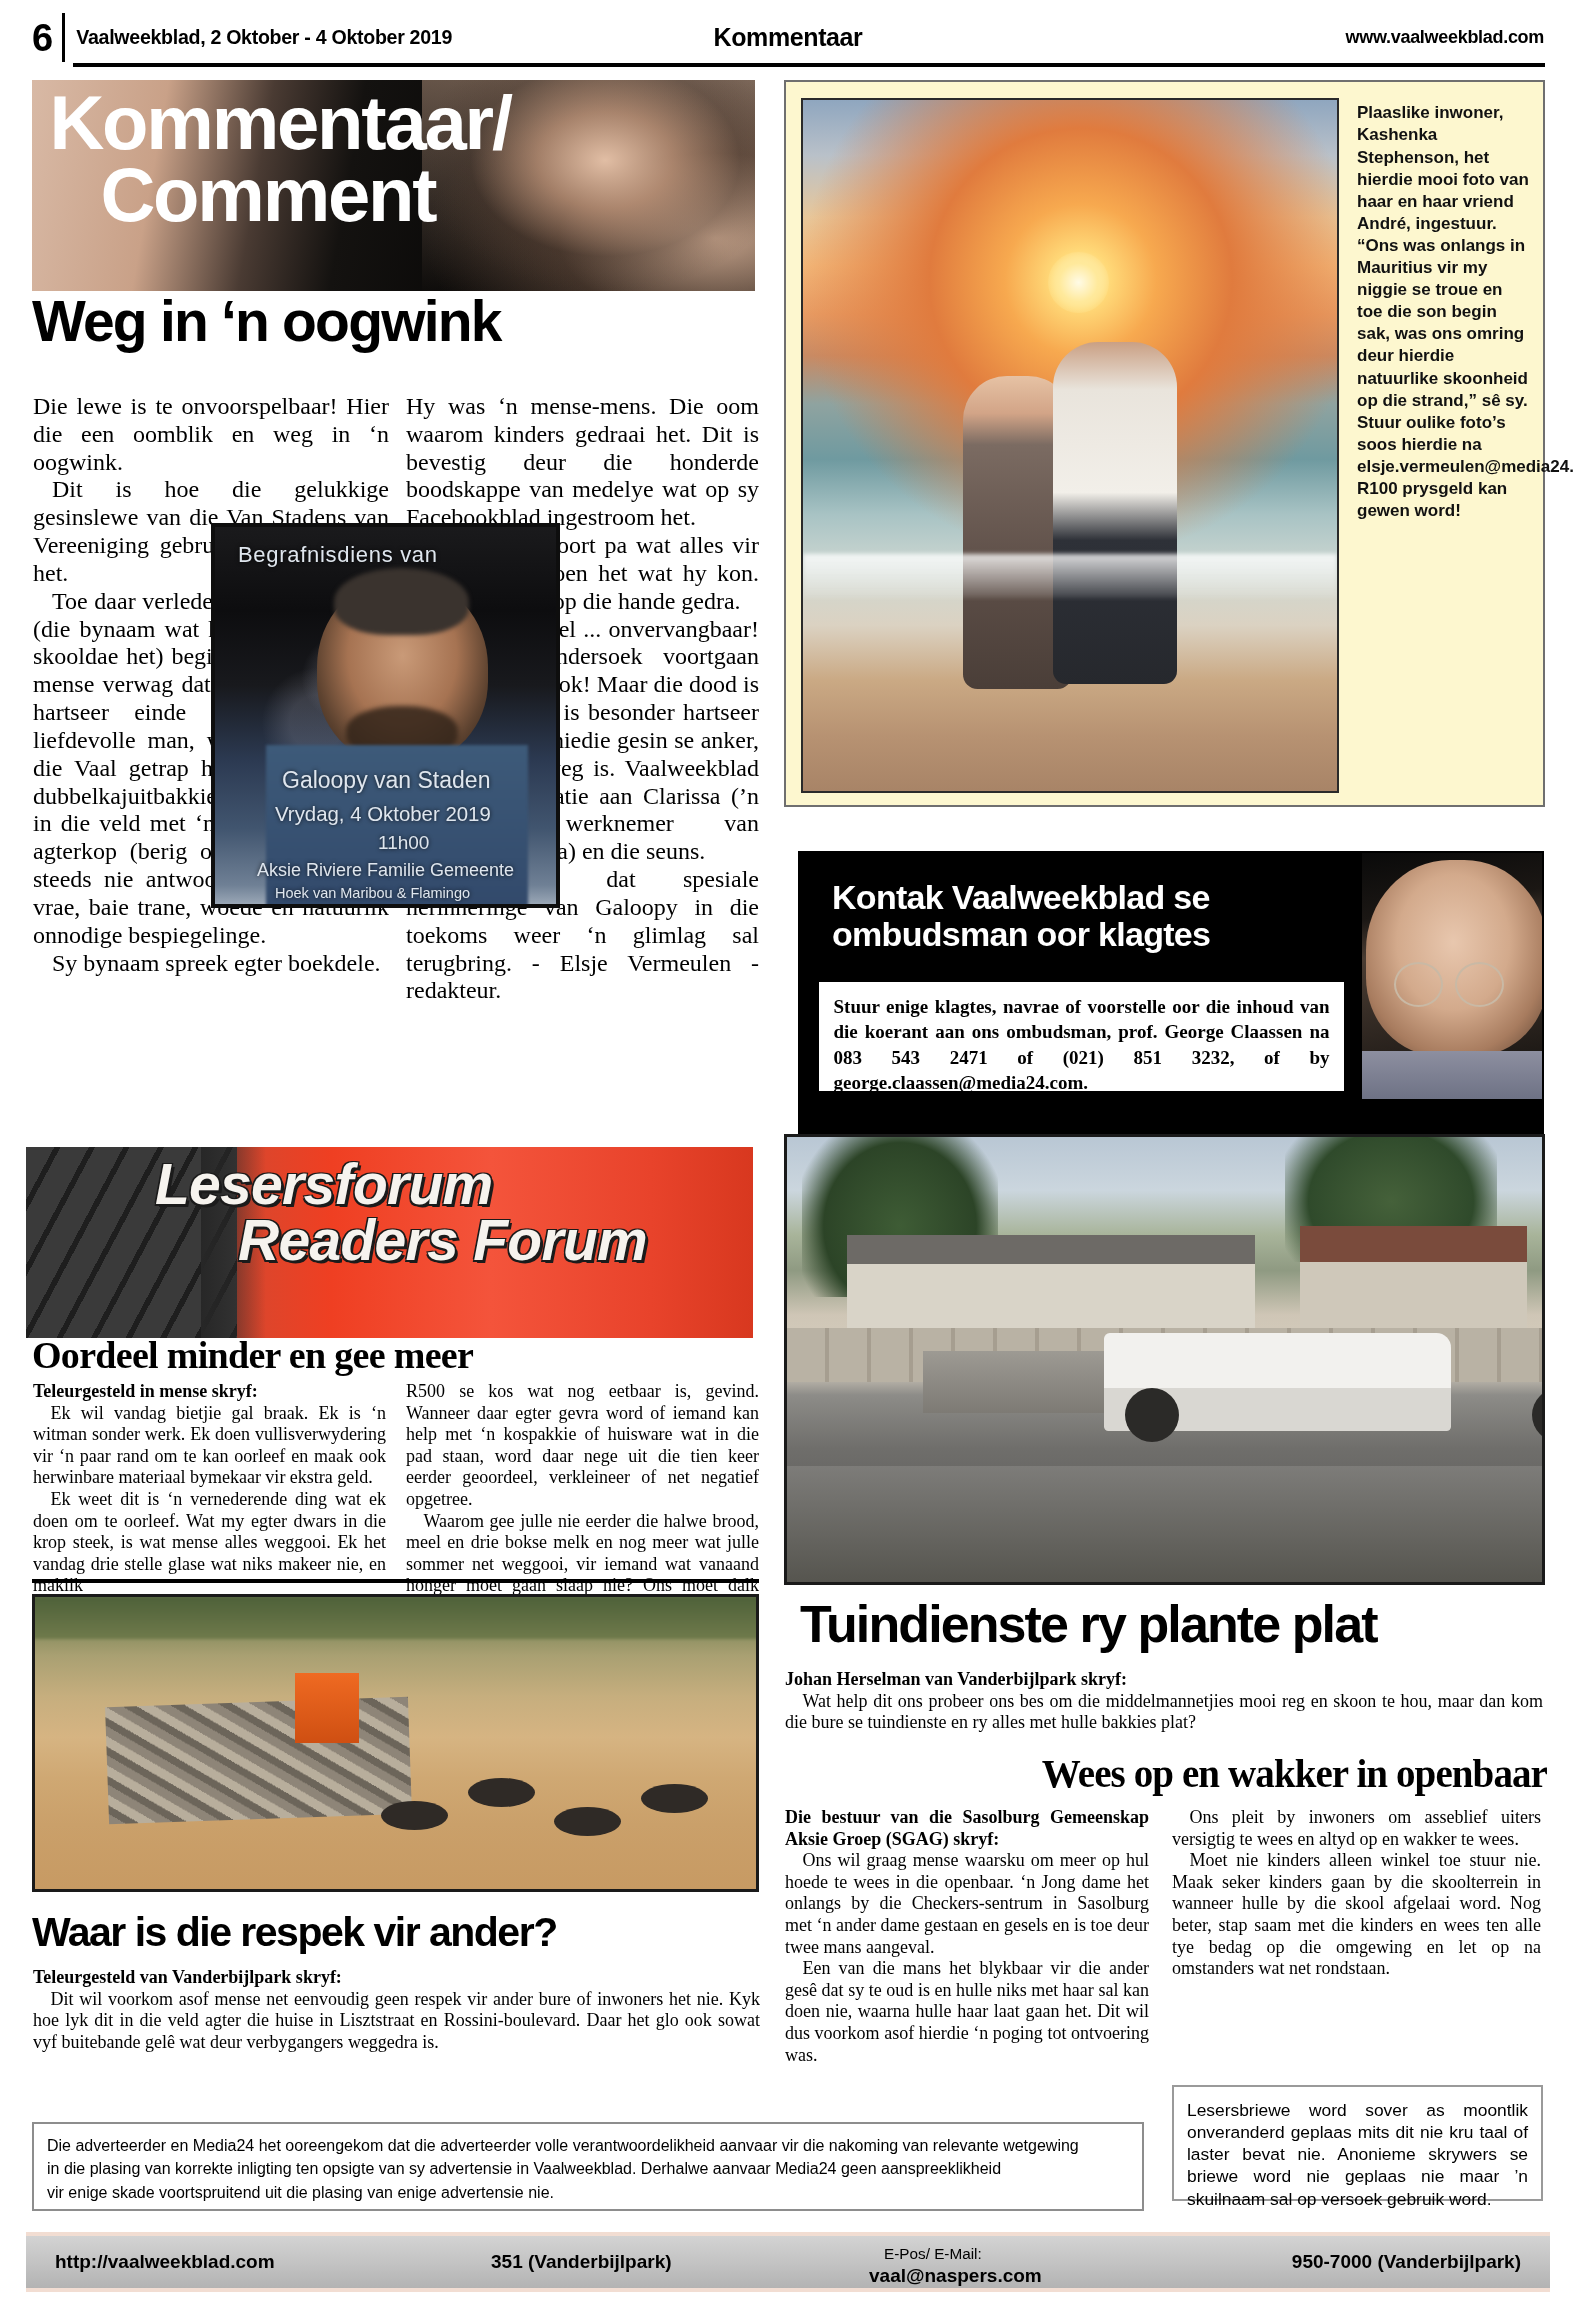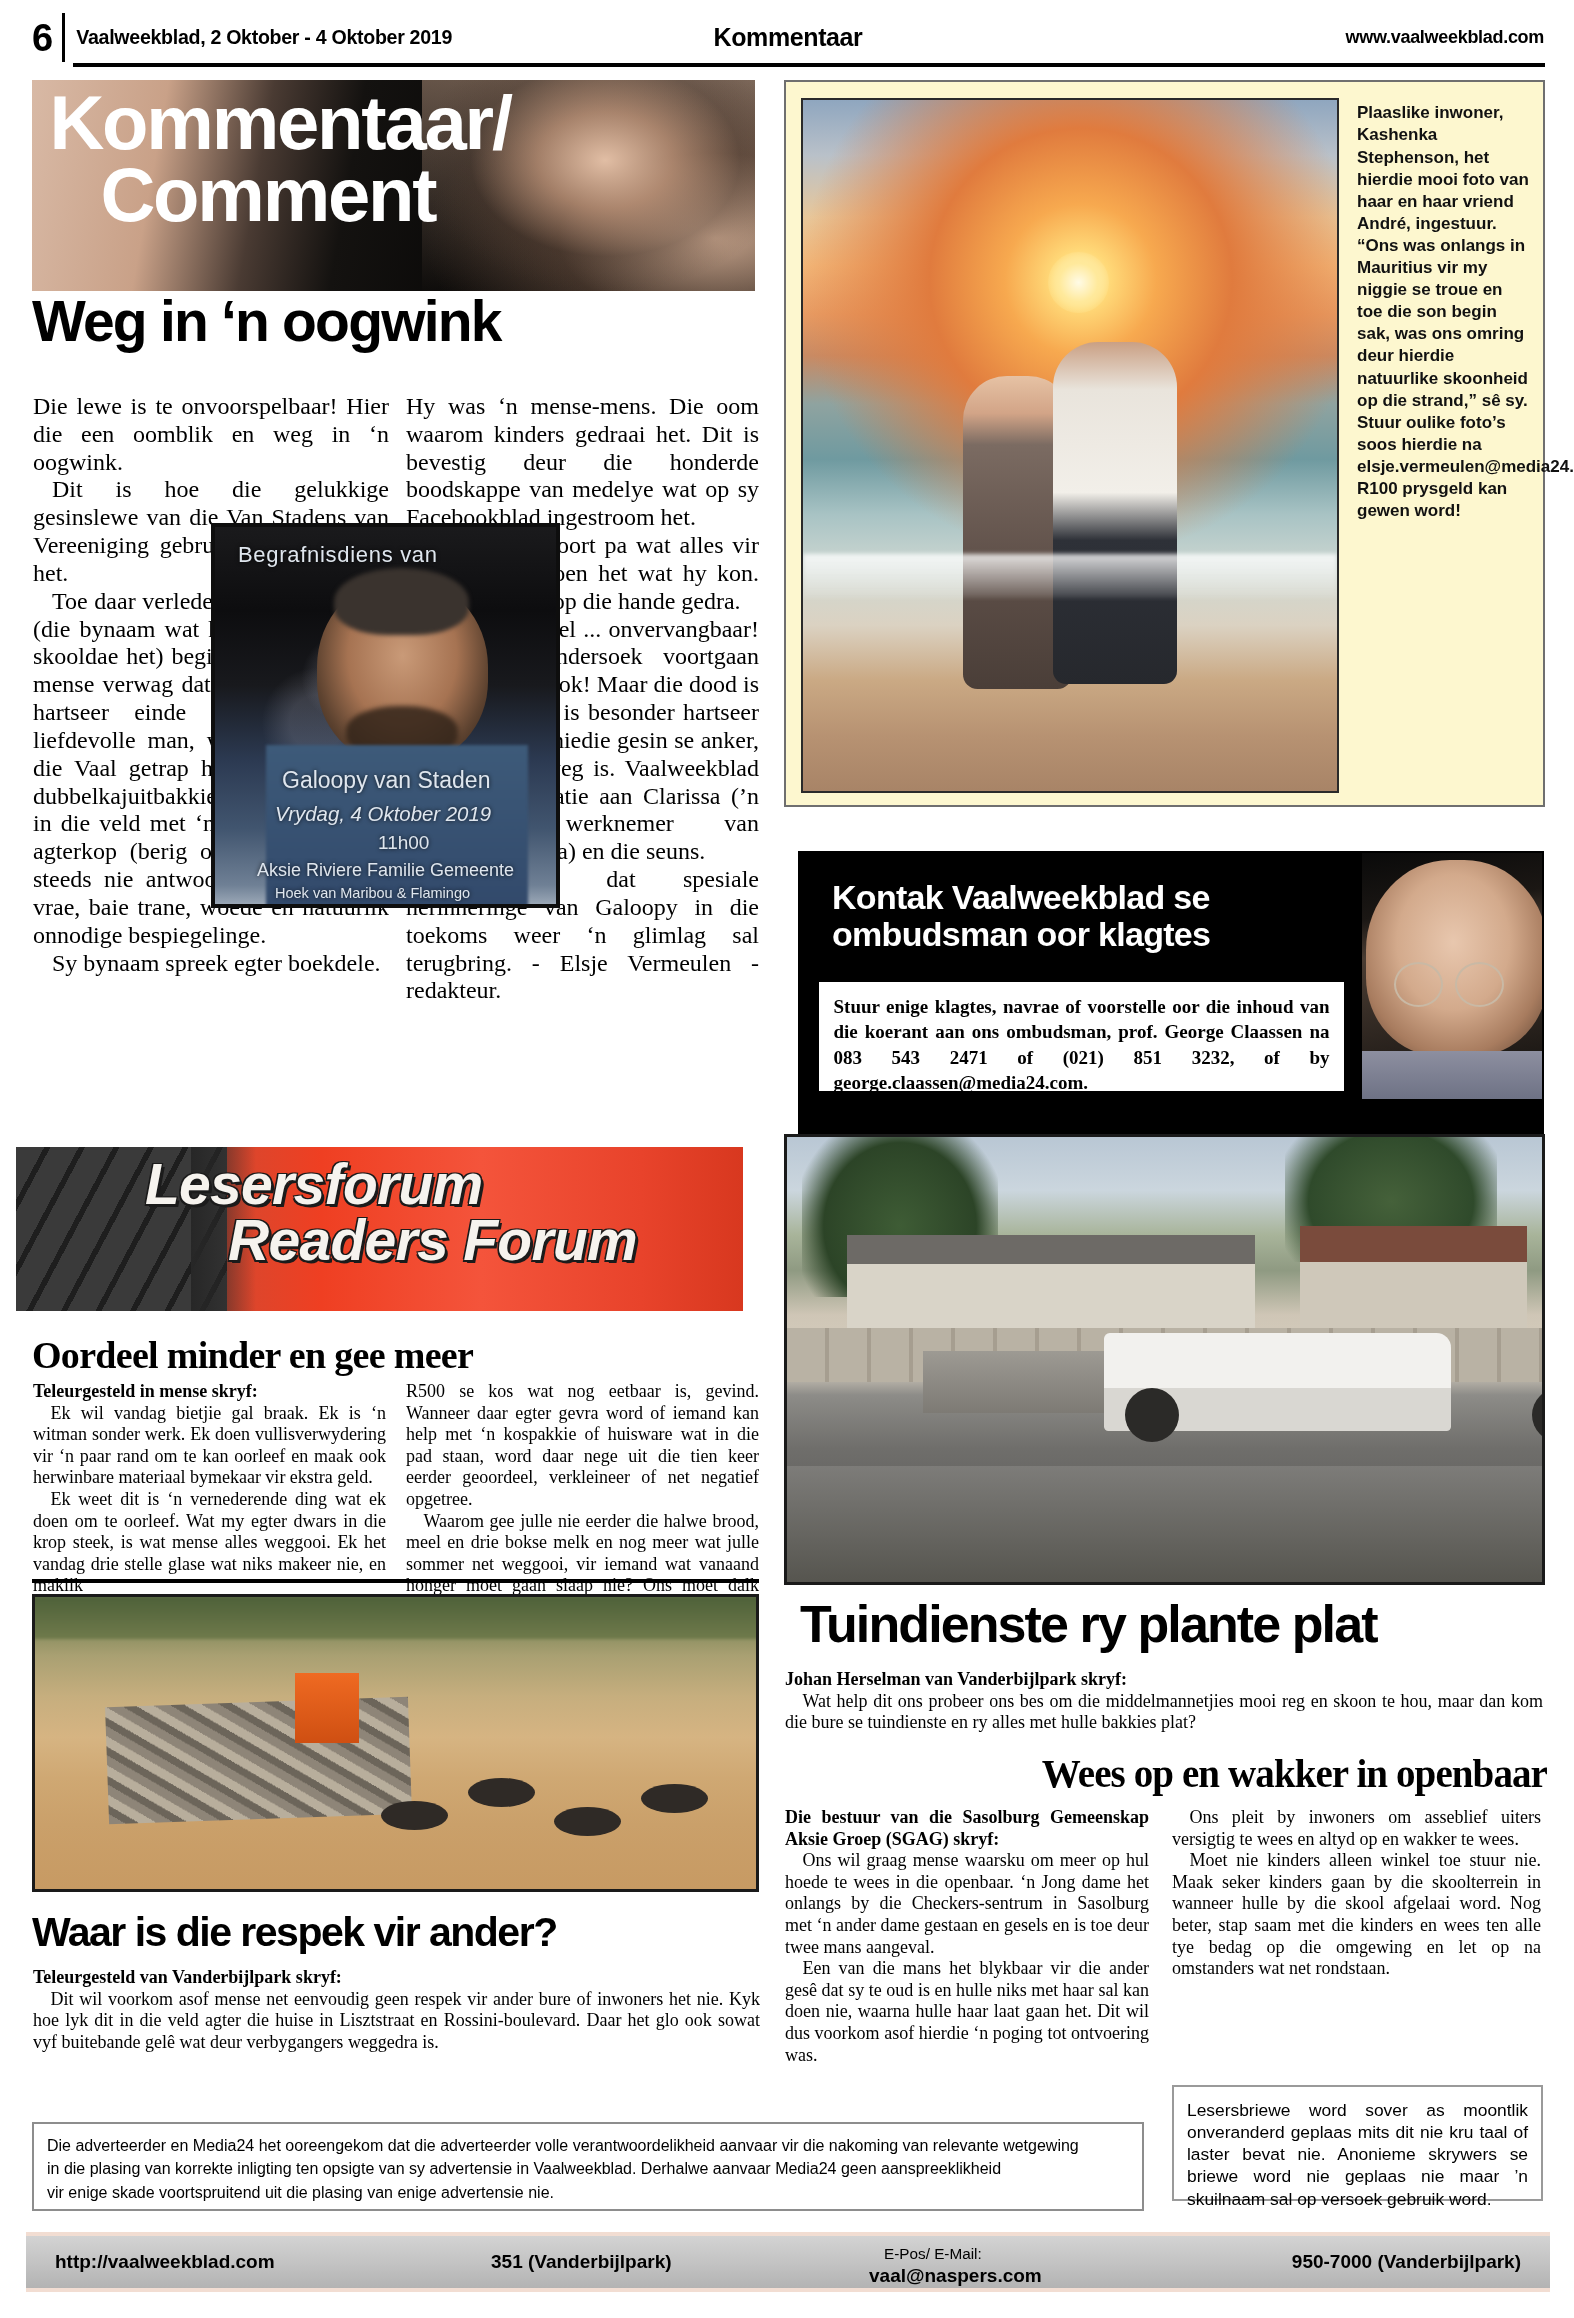--- a/index.html
+++ b/index.html
@@ -100,21 +100,21 @@
   .fi-face::after{
     content:""; position:absolute; left:29px; bottom:2.9px; width:112px; height:54px;
     border-radius:46%; background:rgba(50,36,26,.85); filter:blur(2.9px);
   }
   .fi-body {
     position:absolute; left:51px; top:218px; width:262px; height:174px;
     background:linear-gradient(180deg,#3d5a79,#31486a);
     filter:blur(1.5px);
   }
   .fi-l2 { left:67px; top:240px; font-size:23px; }
-  .fi-l3 { left:60px; top:276px; font-size:20.4px;font-style:italic; }
+  .fi-l3 { left:60px; top:276px; font-size:20.4px; }
   .fi-l4 { left:163px; top:305px; font-size:19px; }
   .fi-l5 { left:42px; top:333px; font-size:18px; }
   .fi-l6 { left:60px; top:358px; font-size:14.5px; }
   .fi-l7 { left:115px; top:378px; font-size:14.5px; }
 
   
   .photo-panel {
     position:absolute; left:784px; top:80px; width:761px; height:727px;
     background:#fdf7cf; border:2.2px solid #6f6f6f;
   }
@@ -183,21 +183,21 @@
     border-radius:50%;
   }
   .omb-photo .glass-l{ left:32px; } .omb-photo .glass-r{ left:93px; }
   .omb-photo .shirt{
     position:absolute; left:0; bottom:0; width:100%; height:48px;
     background:linear-gradient(180deg,#8d8fa0,#6e7285);
   }
 
   
   .lf-banner {
-    position:absolute; left:16px; top:1147px; width:727px; height:164px;
+    position:absolute; left:26px; top:1147px; width:727px; height:191px;
     background:linear-gradient(90deg,#1c1c1c 0%,#2a2a2a 12%, #d14a32 26%, #ef3f22 42%, #f4543b 64%, #e8432b 86%, #d8381f 100%);
     overflow:hidden; border:0;
   }
   .lf-keys{
     position:absolute; left:0; top:0; width:211px; height:100%;
     background:
       repeating-linear-gradient(118deg, #3a3a3a 0 25px, #1e1e1e 25px 30.5px),
       repeating-linear-gradient(28deg, rgba(255,255,255,.06) 0 23px, rgba(0,0,0,.25) 23px 29px),
       #272727;
   }

